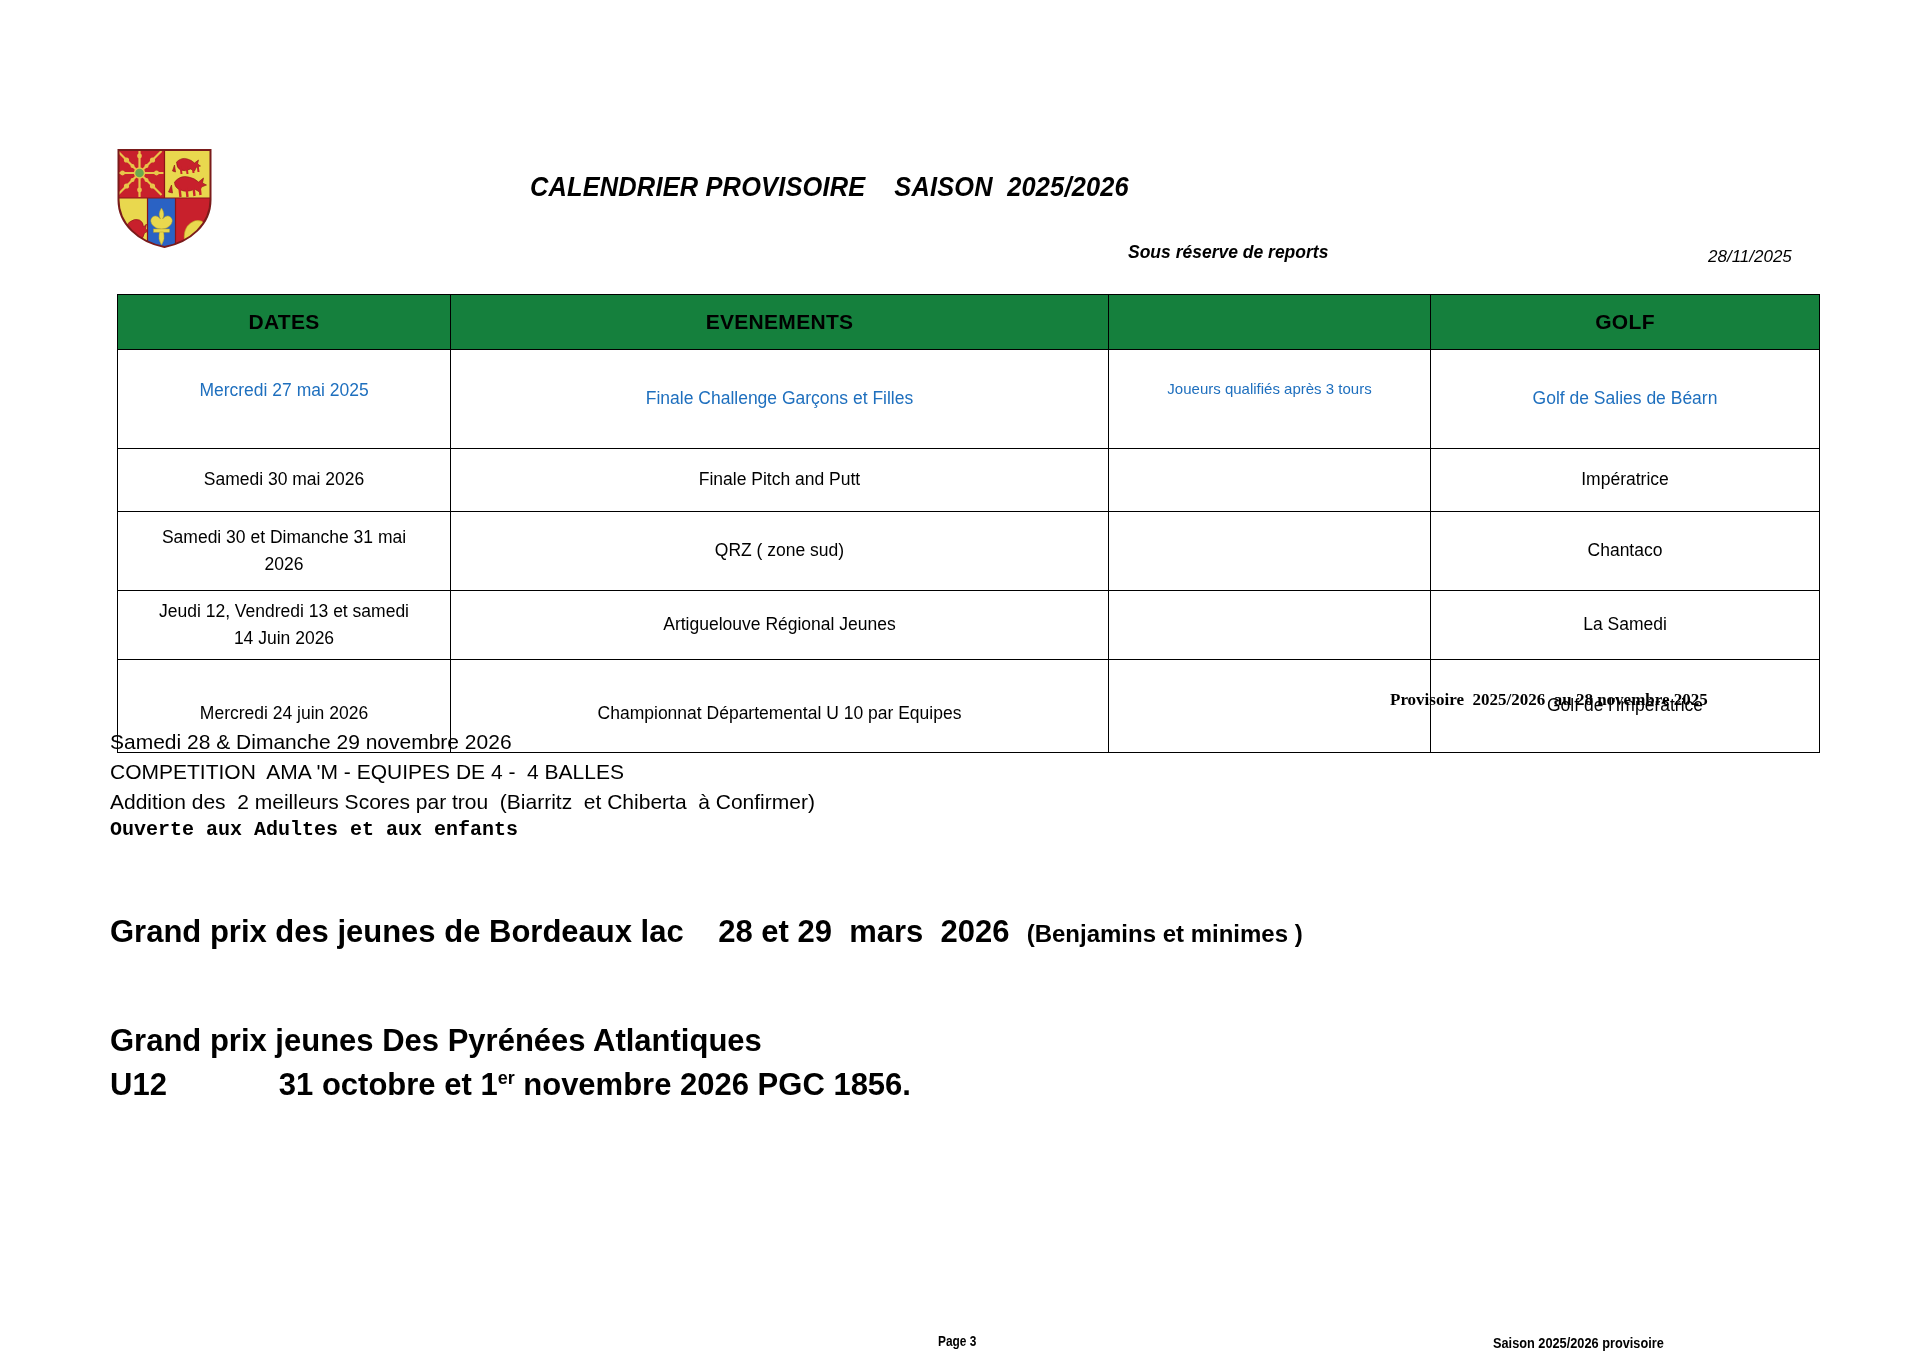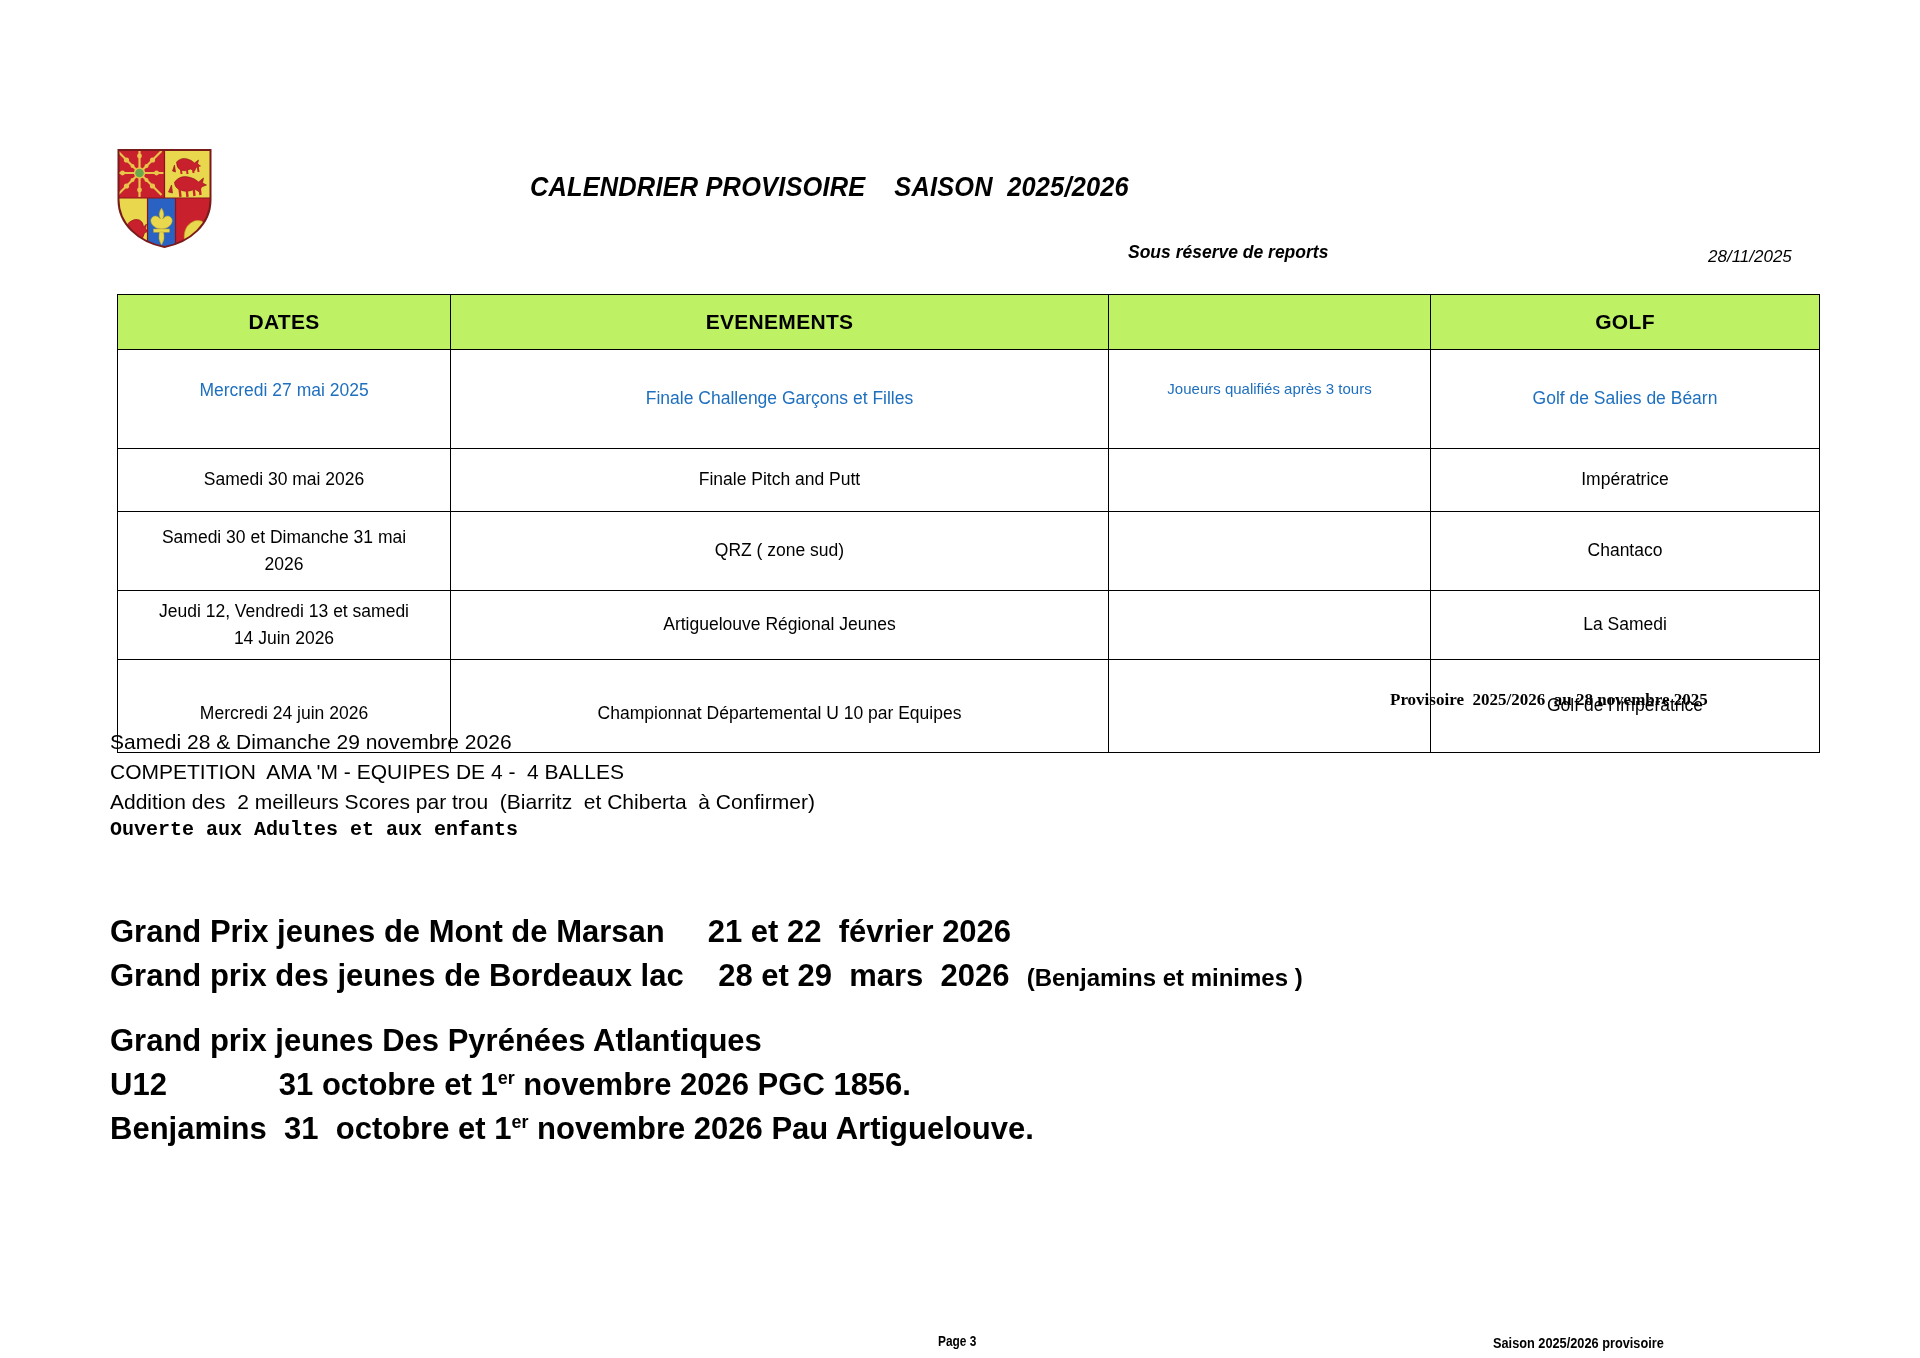--- a/index.html
+++ b/index.html
@@ -78,21 +78,21 @@
     table-layout: fixed;
   }
   .cal-table td, .cal-table th {
     border: 1.5px solid #000000;
     padding: 0;
     vertical-align: middle;
     text-align: center;
     font-weight: normal;
   }
   .cal-table thead td {
-    background: #bef264;
+    background: #15803d;
     height: 54px;
     font-size: 21px;
     font-weight: bold;
     letter-spacing: 0.3px;
   }
   .col-dates   { width: 333px; }
   .col-events  { width: 658px; }
   .col-extra   { width: 322px; }
   .col-golf    { width: 389px; }
 
@@ -319,26 +319,24 @@
   <div class="table-note">Provisoire  2025/2026  au 28 novembre 2025</div>
 
   <div class="mid-block">
     <div>Samedi 28 &amp; Dimanche 29 novembre 2026</div>
     <div>COMPETITION  AMA 'M - EQUIPES DE 4 -  4 BALLES</div>
     <div>Addition des  2 meilleurs Scores par trou  (Biarritz  et Chiberta  à Confirmer)</div>
     <div class="serif-bold">Ouverte aux Adultes et aux enfants</div>
   </div>
 
   <div class="big-block" id="block-a">
-    <div>Grand Prix jeunes de Mont de Marsan     21 et 22  février 2026</div>
     <div><span>Grand prix des jeunes de Bordeaux lac    28 et 29  mars  2026  </span><span class="small-paren">(Benjamins et minimes )</span></div>
   </div>
 
   <div class="big-block" id="block-b">
     <div>Grand prix jeunes Des Pyrénées Atlantiques</div>
     <div><span>U12             31 octobre et 1</span><sup>er</sup><span> novembre 2026 PGC 1856.</span></div>
-    <div><span>Benjamins  31  octobre et 1</span><sup>er</sup><span> novembre 2026 Pau Artiguelouve.</span></div>
   </div>
 
   <div class="footer-page">Page 3</div>
   <div class="footer-right">Saison 2025/2026 provisoire</div>
 
 </div>
 
 </body></html>

